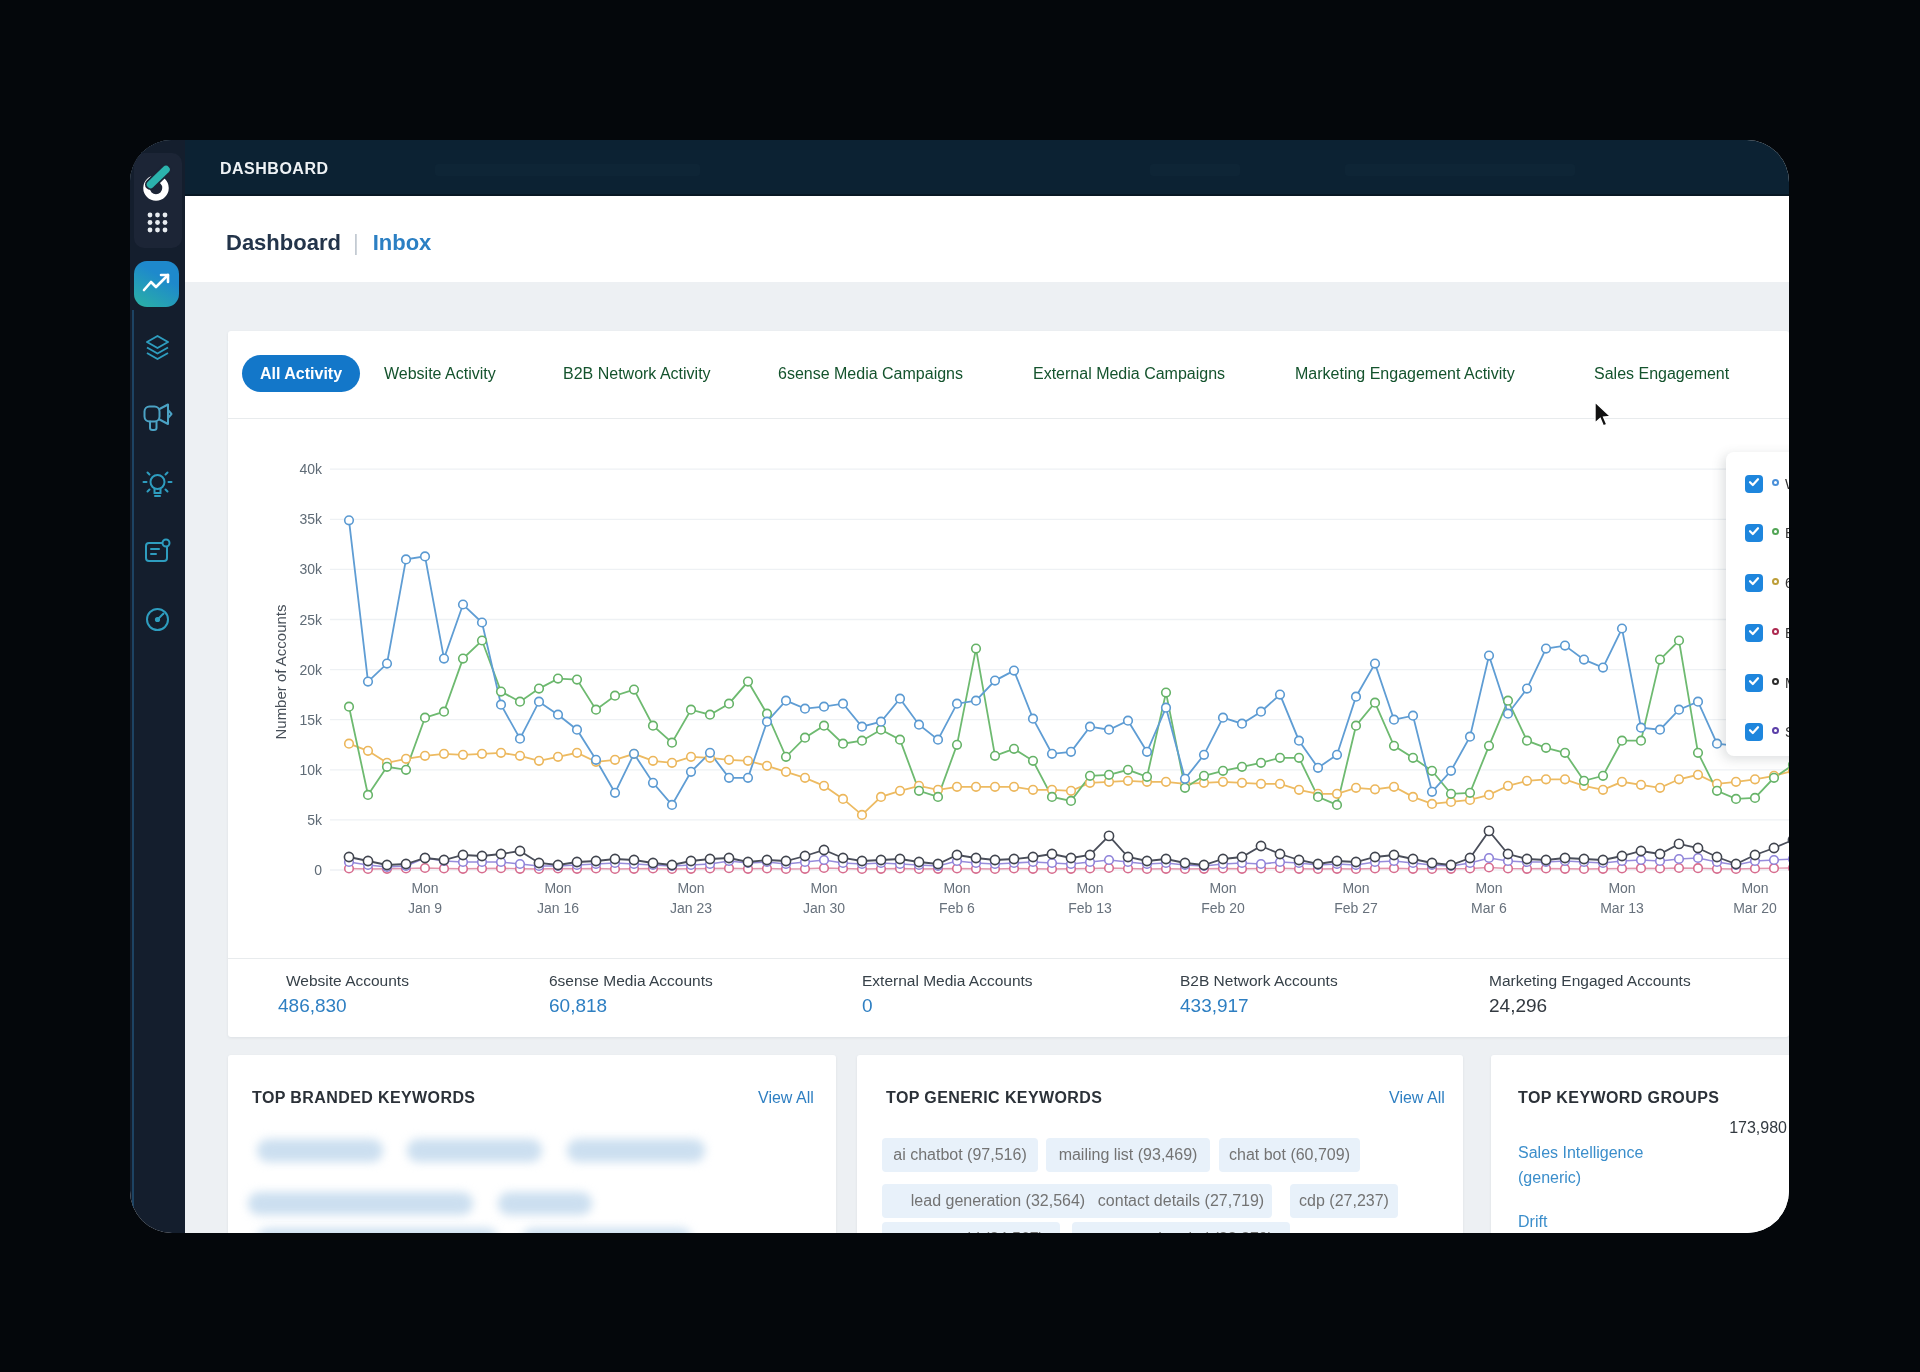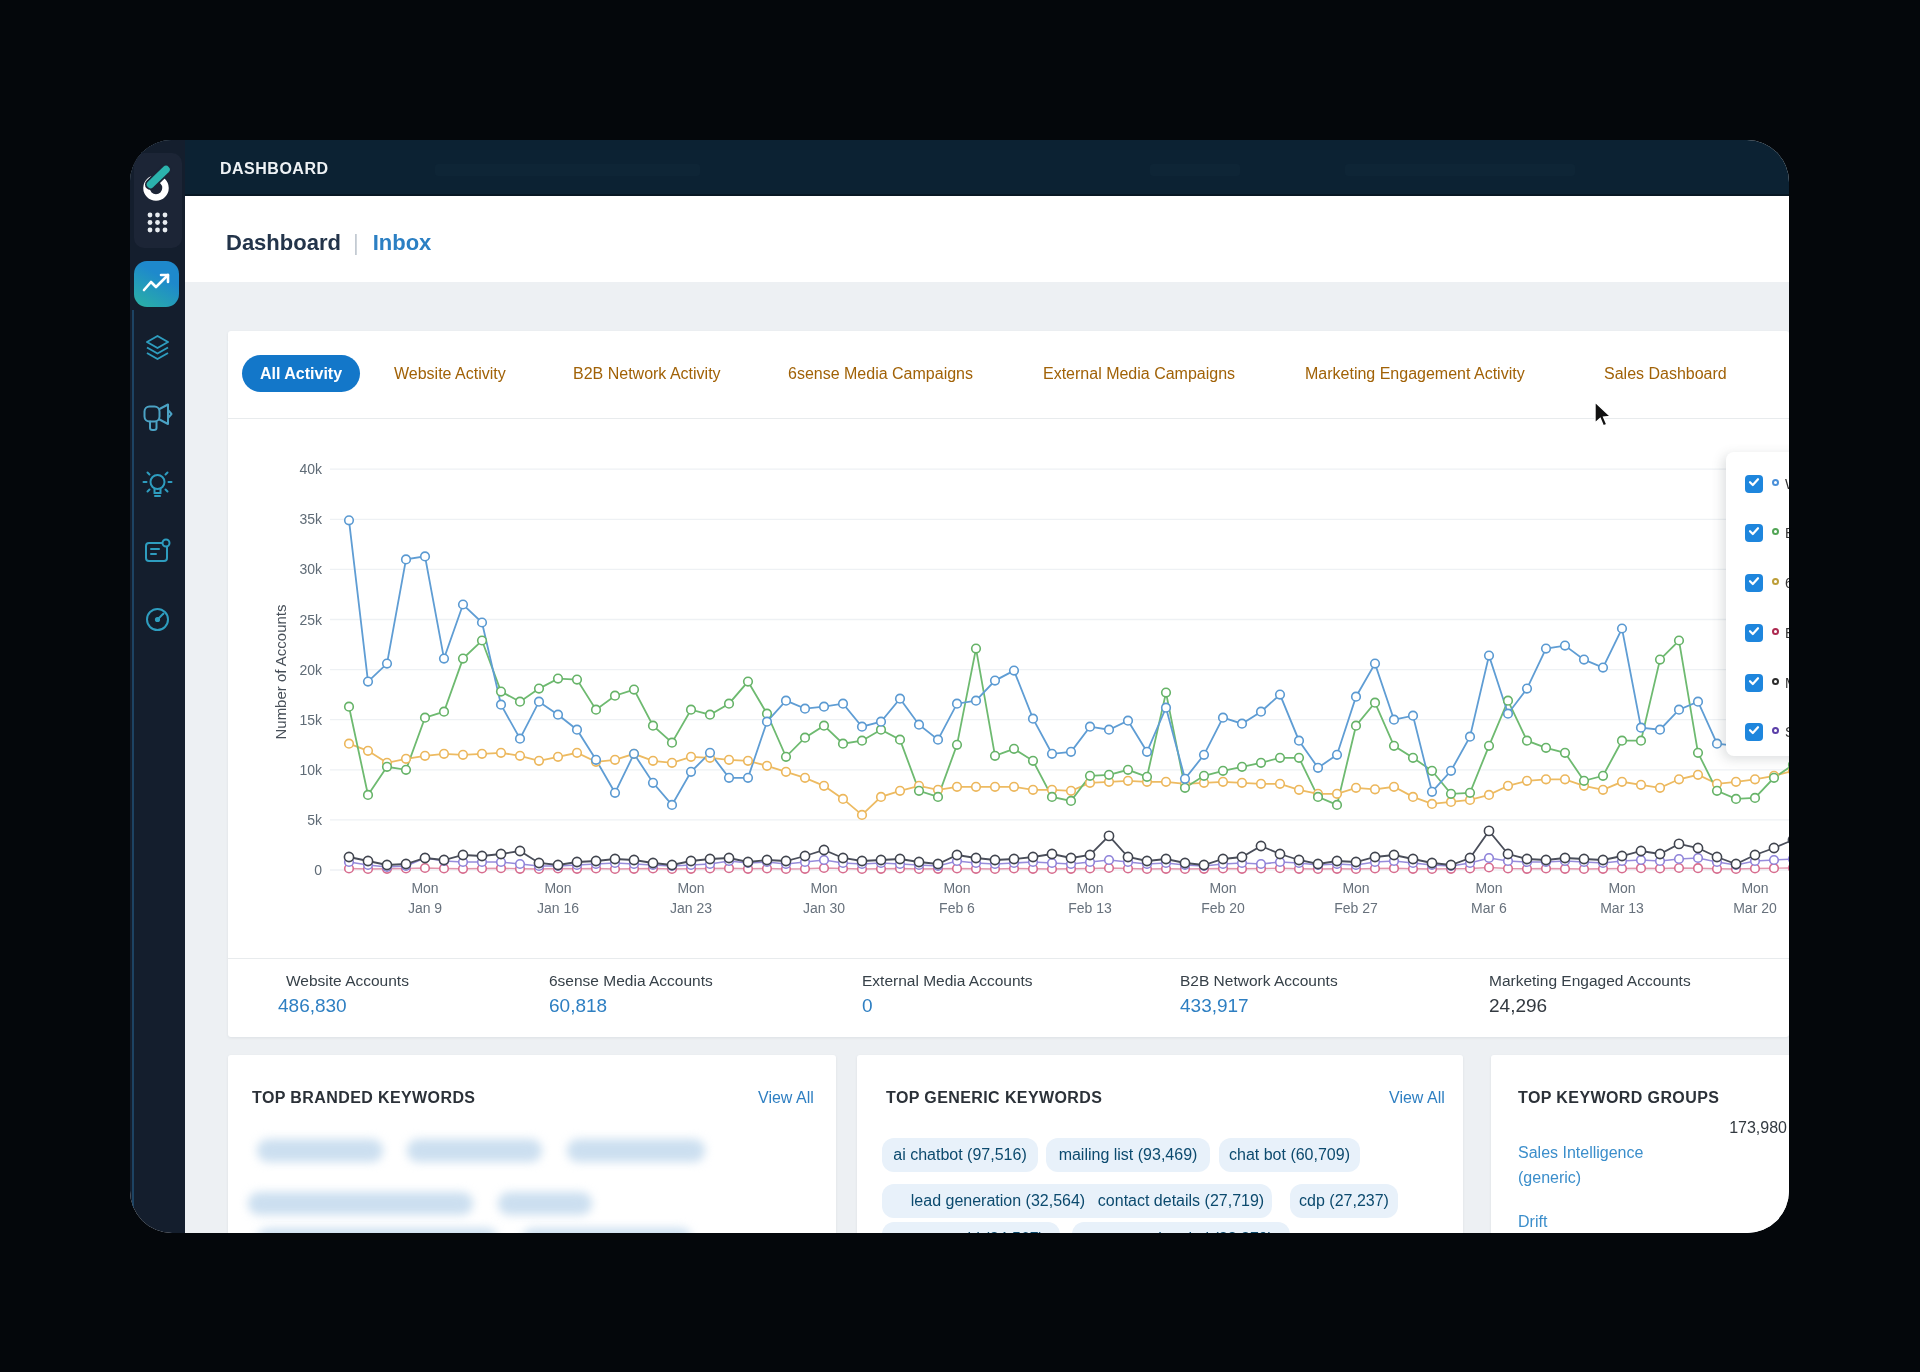--- a/index.html
+++ b/index.html
@@ -11,49 +11,49 @@
 #crumb .sep { color:#c3cad2; font-weight:400; padding-left:12px; padding-right:14px; }
 #crumb .inbox { color:#2b7fc3;text-align:center; }
 #sidebar { position:absolute; left:0; top:0; width:55px; height:1093px; background:#141e2d; }
 #sideline { position:absolute; left:2px; top:170px; width:2px; height:923px; background:#24628f; opacity:0.55; }
 #logopanel { position:absolute; left:4px; top:13px; width:48px; height:95px; background:#1c2536; border-radius:10px; }
 #selnav { position:absolute; left:4px; top:121px; width:45px; height:46px; border-radius:13px; background:linear-gradient(210deg,#1e89cc 35%,#2bb2a3 100%); }
 .navico { position:absolute; left:0; width:55px; text-align:center; }
 #card1 { position:absolute; left:98px; top:191px; width:1561px; height:706px; background:#fff; border-radius:3px; box-shadow:0 1px 3px rgba(40,50,60,0.08); }
 #tabrow { position:absolute; left:98px; top:191px; width:1561px; height:88px; border-bottom:1px solid #e8ebed; }
 .pill { position:absolute; left:112px; top:215px; width:118px; height:37px; background:#1377c9; border-radius:19px; color:#fff; font-size:16px; font-weight:700; text-align:center; line-height:37px; }
-.tab { position:absolute; top:225px; font-size:16px; color:#a16207; white-space:nowrap;margin-left:10px; }
+.tab { position:absolute; top:225px; font-size:16px; color:#14532d; white-space:nowrap; }
 .chart { position:absolute; left:98px; top:279px; }
 #statdiv { position:absolute; left:98px; top:818px; width:1561px; height:1px; background:#e8ebed; }
 .slab { position:absolute; top:832px; font-size:15.5px; color:#374149; white-space:nowrap; }
 .sval { position:absolute; top:855px; font-size:19px; color:#2e7fc2; white-space:nowrap; }
 .card { position:absolute; top:915px; height:210px; background:#fff; border-radius:3px; box-shadow:0 1px 3px rgba(40,50,60,0.08); }
 .ctitle { position:absolute; top:949px; font-size:16px; font-weight:700; color:#2b3138; letter-spacing:0.4px; white-space:nowrap; }
 .viewall { position:absolute; top:949px; font-size:16px; color:#2e7fc2; white-space:nowrap;margin-left:10px; }
 .blob { position:absolute; background:#ccdff0; border-radius:12px; height:23px; filter:blur(5px); }
-.kpill { position:absolute; height:34px; background:#e8f1fa; border-radius:12px; color:#0c4a6e; font-size:16px; text-align:center; white-space:nowrap; }
+.kpill { position:absolute; height:34px; background:#e8f1fa; border-radius:4px; color:#737373; font-size:16px; text-align:center; white-space:nowrap; }
 #legend { position:absolute; left:1596px; top:312px; width:220px; height:304px; background:#fff; border-radius:8px; box-shadow:-3px 3px 12px rgba(60,70,80,0.18); }
 .lrow { position:absolute; left:19px; height:20px; }
 .lcheck { position:absolute; left:0; top:0; width:18px; height:18px; background:#1e86dd; border-radius:4px; text-align:center; line-height:15px; display:inline-block; }
 .lcirc { position:absolute; left:27px; top:4px; width:7px; height:7px; border-radius:50%; border:2px solid; background:#fff; display:inline-block; }
 .ltxt { position:absolute; left:40px; top:1px; font-size:14px; color:#333; }
 </style></head>
 <body>
 <div id="win">
   <div id="whiteband"></div>
   <div id="crumb">Dashboard<span class="sep">|</span><span class="inbox">Inbox</span></div>
   <div id="card1"></div>
   <div id="tabrow"></div>
   <div class="pill">All Activity</div>
   <div class="tab" style="left:254px">Website Activity</div>
   <div class="tab" style="left:433px">B2B Network Activity</div>
   <div class="tab" style="left:648px">6sense Media Campaigns</div>
   <div class="tab" style="left:903px">External Media Campaigns</div>
   <div class="tab" style="left:1165px">Marketing Engagement Activity</div>
-  <div class="tab" style="left:1464px">Sales Dashboard</div>
+  <div class="tab" style="left:1464px">Sales Engagement</div>
   <svg class="chart" width="1561" height="539" viewBox="228 419 1561 539" font-family="Liberation Sans, sans-serif">
 <line x1="330" y1="870.0" x2="1789" y2="870.0" stroke="#eef1f4" stroke-width="1.3"></line>
       <line x1="330" y1="819.9" x2="1789" y2="819.9" stroke="#eef1f4" stroke-width="1.3"></line>
       <line x1="330" y1="769.8" x2="1789" y2="769.8" stroke="#eef1f4" stroke-width="1.3"></line>
       <line x1="330" y1="719.7" x2="1789" y2="719.7" stroke="#eef1f4" stroke-width="1.3"></line>
       <line x1="330" y1="669.6" x2="1789" y2="669.6" stroke="#eef1f4" stroke-width="1.3"></line>
       <line x1="330" y1="619.5" x2="1789" y2="619.5" stroke="#eef1f4" stroke-width="1.3"></line>
       <line x1="330" y1="569.4" x2="1789" y2="569.4" stroke="#eef1f4" stroke-width="1.3"></line>
       <line x1="330" y1="519.3" x2="1789" y2="519.3" stroke="#eef1f4" stroke-width="1.3"></line>
       <line x1="330" y1="469.2" x2="1789" y2="469.2" stroke="#eef1f4" stroke-width="1.3"></line>

